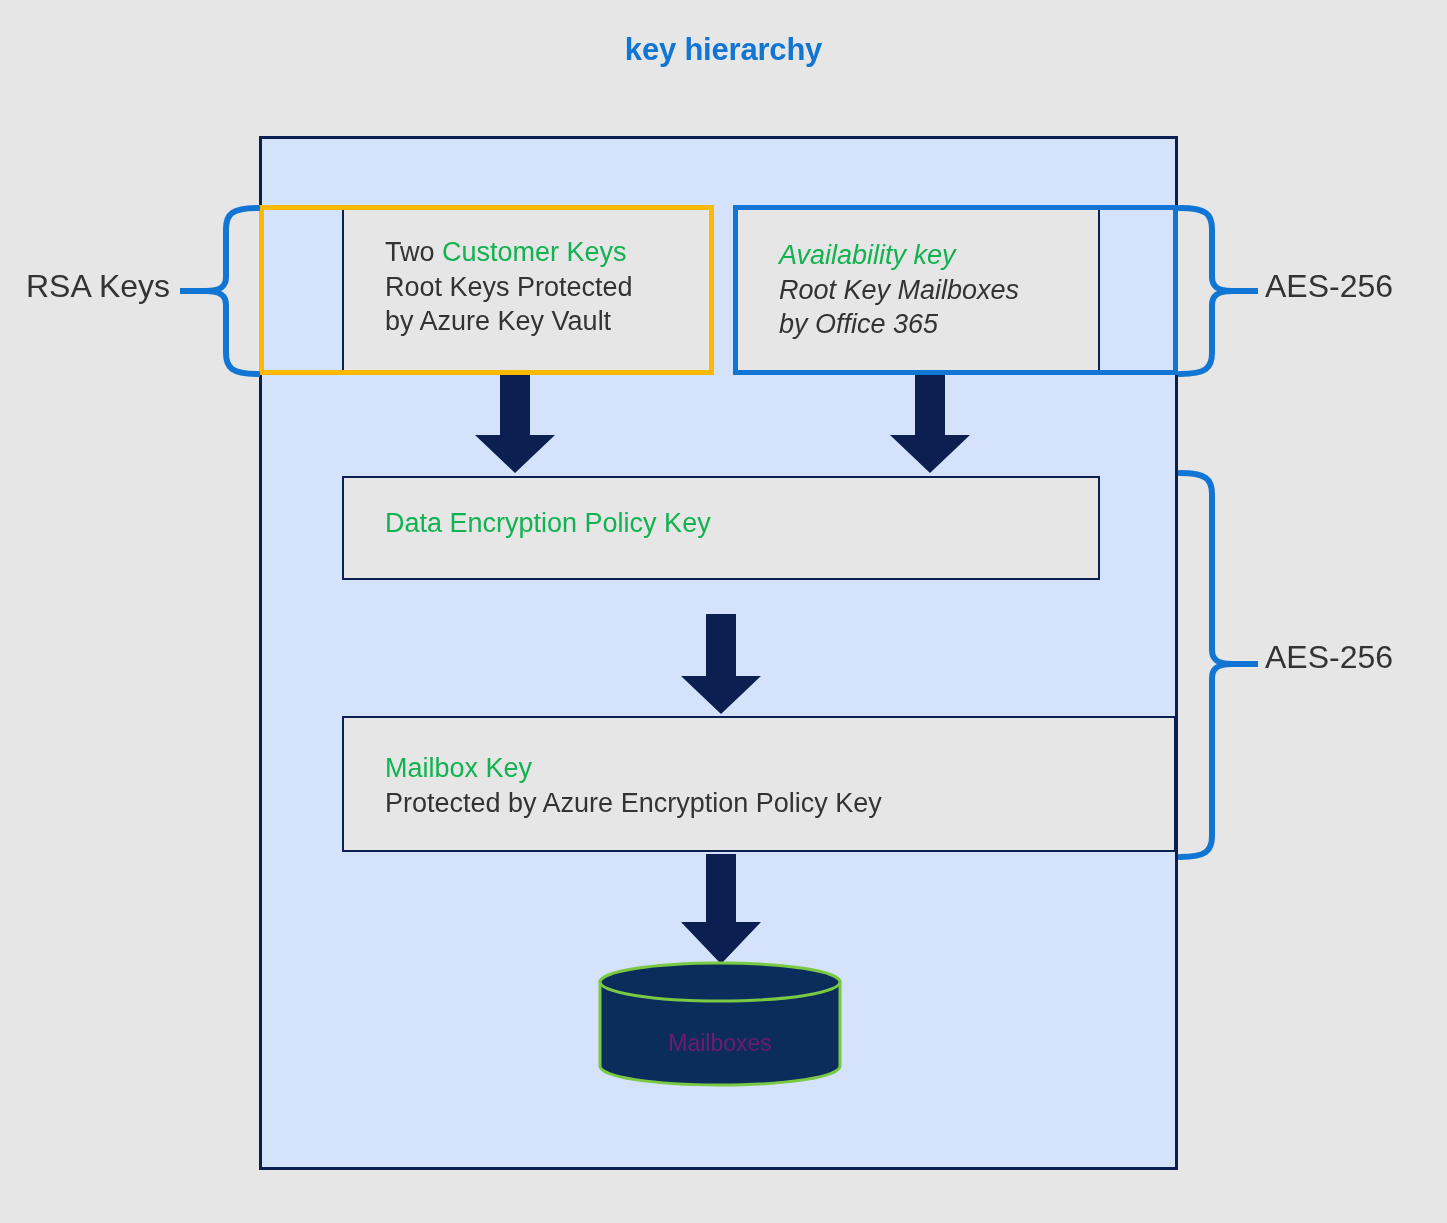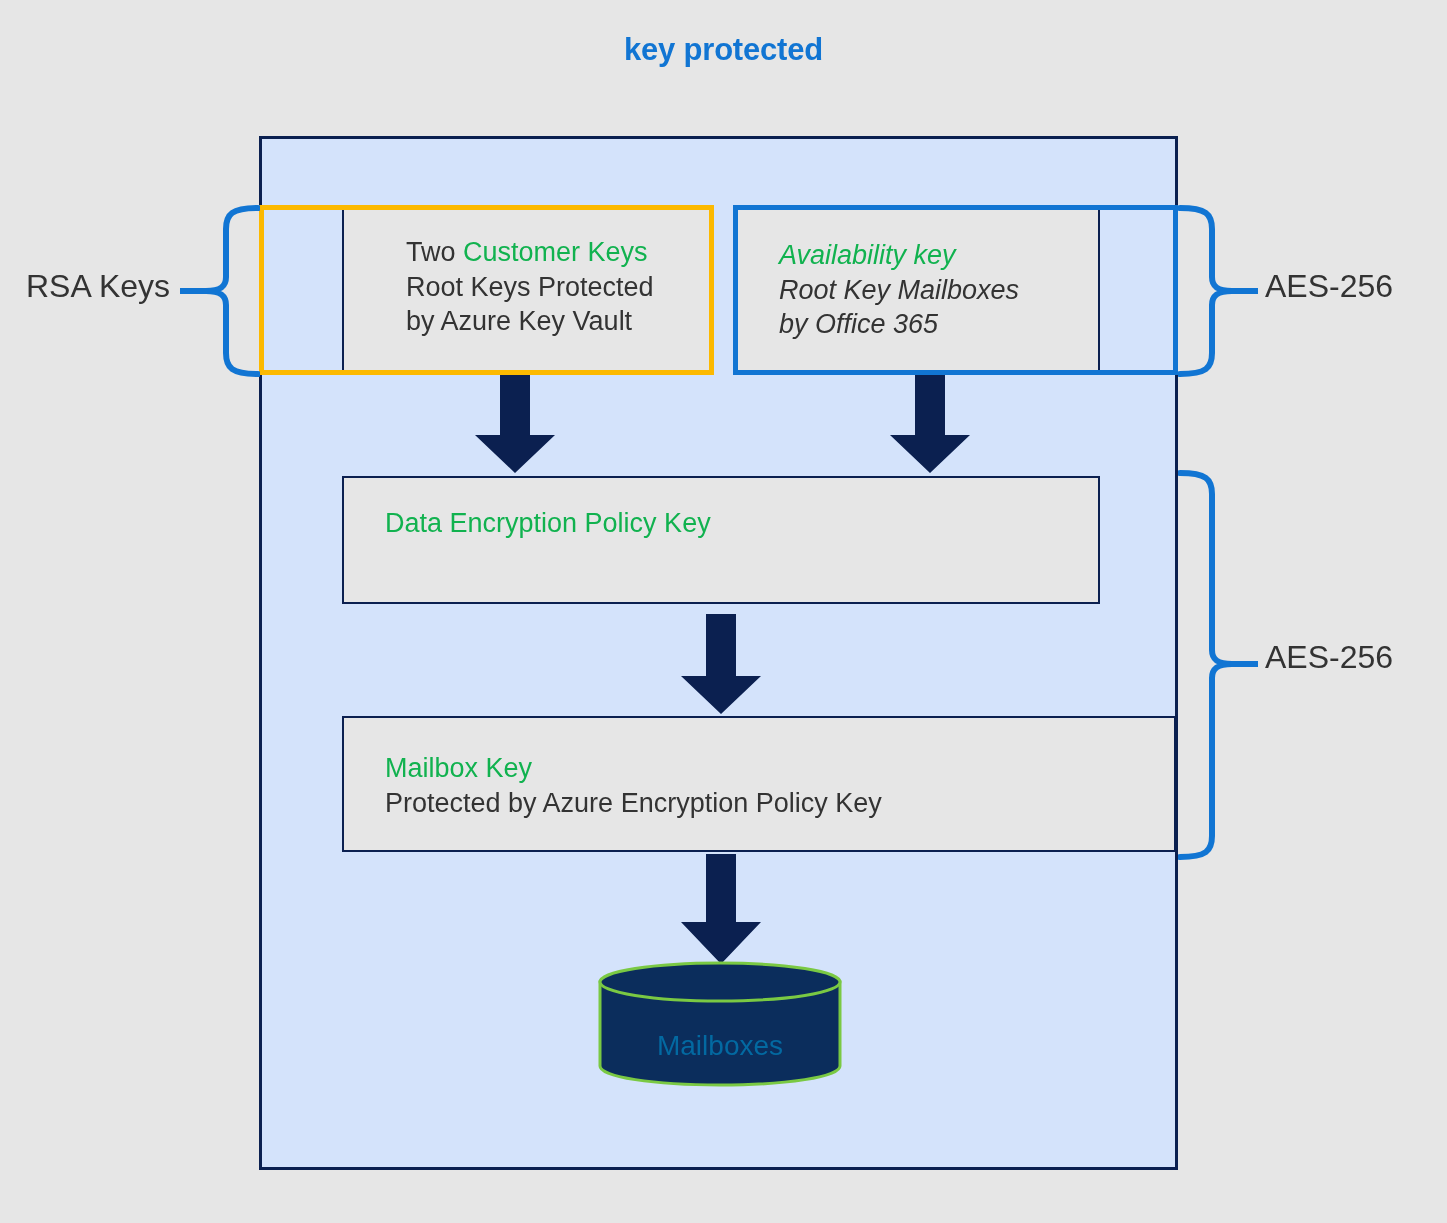--- a/index.html
+++ b/index.html
@@ -62,38 +62,38 @@
     color: #11b24f;
   }
 
   
   #box-customer-keys {
     left: 342px;
     top: 208px;
     width: 372px;
     height: 165px;
   }
-  #box-customer-keys .txt { top: 25px; left: 41px; margin-left: 21px; }
+  #box-customer-keys .txt { top: 25px; left: 41px; }
 
   
   #box-availability-key {
     left: 733px;
     top: 208px;
     width: 367px;
     height: 165px;
     font-style: italic;
   }
   #box-availability-key .txt { top: 28px; left: 44px; }
 
   
   #box-dep-key {
     left: 342px;
     top: 476px;
     width: 758px;
-    height: 128px;
+    height: 104px;
     padding-left: 12px;
   }
   #box-dep-key .txt { top: 28px; }
 
   
   #box-mailbox-key {
     left: 342px;
     top: 716px;
     width: 834px;
     height: 136px;
@@ -145,29 +145,29 @@
     top: 960px;
     width: 246px;
     height: 128px;
   }
   #cylinder-label {
     position: absolute;
     left: 597px;
     top: 1030px;
     width: 246px;
     text-align: center;
-    font-size: 28px;
-    color: #0369a1;
+    font-size: 23px;
+    color: #701a75;
   }
 </style>
 </head>
 <body>
 
 <div id="title">
-  <span class="line">key protected</span>
+  <span class="line">key hierarchy</span>
 </div>
 
 <div id="container"></div>
 
 <div class="keybox" id="box-customer-keys">
   <div class="txt">
     <span>Two </span><span class="hl">Customer Keys</span><br>
     <span>Root Keys Protected</span><br>
     <span>by Azure Key Vault</span>
   </div>

